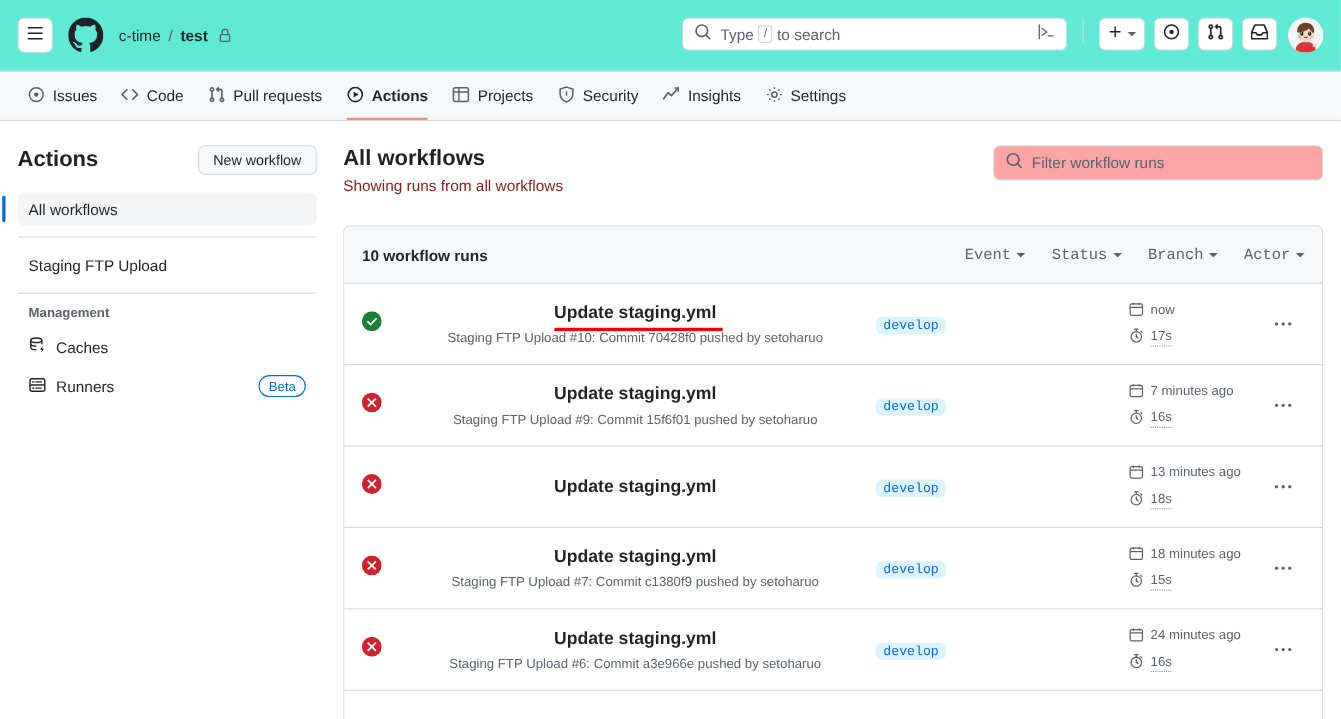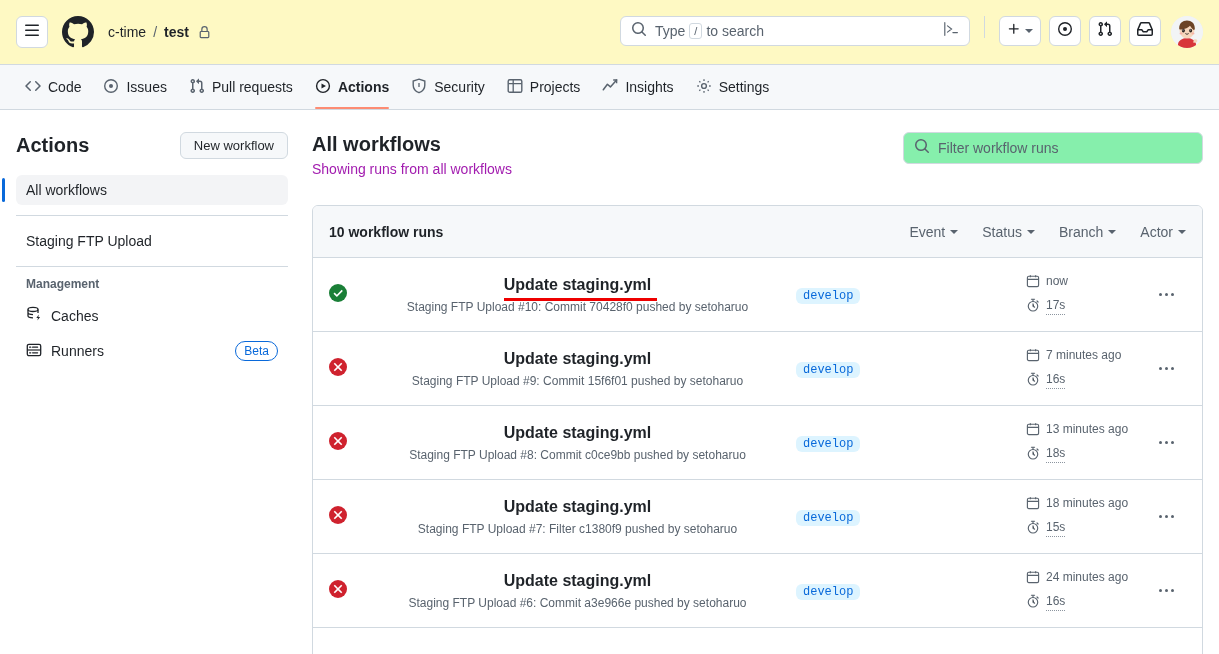--- a/index.html
+++ b/index.html
@@ -9,21 +9,21 @@
     overflow: hidden;
     background: #ffffff;
     font-family: "Liberation Sans", sans-serif;
     color: #1f2328;
     -webkit-font-smoothing: antialiased;
   }
 
   
   .topbar {
     height: 65px;
-    background: #fef9c3;
+    background: #5eead4;
     border-bottom: 1px solid #d1d9e0;
     display: flex;
     align-items: center;
     padding: 0 16px;
     position: relative;
   }
   .hamburger {
     width: 32px; height: 32px;
     border: 1px solid #d1d9e0;
     border-radius: 6px;
@@ -184,26 +184,26 @@
     padding: 1px 8px;
     line-height: 16px;
   }
 
   
   .main { flex: 1; min-width: 0; overflow: hidden; }
   .main-head {
     display: flex; align-items: flex-start; justify-content: space-between;
   }
   .main-title { font-size: 20px; font-weight: 600; line-height: 1.2; }
-  .main-sub { font-size: 14px; color: #a21caf; margin-top: 5px; }
+  .main-sub { font-size: 14px; color: #7f1d1d; margin-top: 5px; }
   .filter-input {
     width: 300px; height: 32px;
     border: 1px solid #d1d9e0;
     border-radius: 6px;
-    background: #86efac;
+    background: #fca5a5;
     display: flex; align-items: center;
     padding: 0 10px;
     gap: 8px;
     cursor: text;
   }
   .filter-input .ph { font-size: 14px; color: #59636e; }
 
   .runs-box {
     margin-top: 28px;
     border: 1px solid #d1d9e0;
@@ -212,21 +212,21 @@
     background: #ffffff;
   }
   .runs-header {
     background: #f6f8fa;
     border-bottom: 1px solid #d1d9e0;
     height: 52px;
     display: flex; align-items: center;
     padding: 0 16px;
   }
   .runs-count { font-size: 14px; font-weight: 600; }
-  .runs-filters { margin-left: auto; display: flex; align-items: center; gap: 24px; }
+  .runs-filters { margin-left: auto; display: flex; align-items: center; gap: 24px; font-family: Liberation Mono, monospace; }
   .filter-drop {
     font-size: 14px; color: #59636e;
     display: flex; align-items: center; gap: 5px;
     cursor: pointer;
   }
   .caret {
     width: 0; height: 0;
     border-left: 4px solid transparent;
     border-right: 4px solid transparent;
     border-top: 4px solid #59636e;
@@ -382,34 +382,34 @@
         <path d="M23 23.5c1.6-.6 3-.2 3.3 1 .3 1.2-.7 2.2-2.2 2.3l-2-.2Z" fill="#f6d6bc"></path>
       </svg>
     </div>
   </div>
 </div>
 
 <div class="reponav">
   <div class="tab">
     <span>
       <svg width="16" height="16" viewBox="0 0 16 16">
-          <path fill="#59636e" d="m11.28 3.22 4.25 4.25a.75.75 0 0 1 0 1.06l-4.25 4.25a.749.749 0 0 1-1.275-.326.749.749 0 0 1 .215-.734L13.94 8l-3.72-3.72a.749.749 0 0 1 .326-1.275.749.749 0 0 1 .734.215Zm-6.56 0a.751.751 0 0 1 1.042.018.751.751 0 0 1 .018 1.042L2.06 8l3.72 3.72a.749.749 0 0 1-.326 1.275.749.749 0 0 1-.734-.215L.47 8.53a.75.75 0 0 1 0-1.06Z"></path>
-        </svg>
-    </span>
-    <span>Code</span>
-  </div>
-
-  <div class="tab">
-    <span>
-      <svg width="16" height="16" viewBox="0 0 16 16">
           <circle cx="8" cy="8" r="6.3" fill="none" stroke="#59636e" stroke-width="1.4"></circle>
           <circle cx="8" cy="8" r="2" fill="#59636e"></circle>
         </svg>
     </span>
     <span>Issues</span>
+  </div>
+
+  <div class="tab">
+    <span>
+      <svg width="16" height="16" viewBox="0 0 16 16">
+          <path fill="#59636e" d="m11.28 3.22 4.25 4.25a.75.75 0 0 1 0 1.06l-4.25 4.25a.749.749 0 0 1-1.275-.326.749.749 0 0 1 .215-.734L13.94 8l-3.72-3.72a.749.749 0 0 1 .326-1.275.749.749 0 0 1 .734.215Zm-6.56 0a.751.751 0 0 1 1.042.018.751.751 0 0 1 .018 1.042L2.06 8l3.72 3.72a.749.749 0 0 1-.326 1.275.749.749 0 0 1-.734-.215L.47 8.53a.75.75 0 0 1 0-1.06Z"></path>
+        </svg>
+    </span>
+    <span>Code</span>
   </div>
 
   <div class="tab">
     <span>
       <svg width="16" height="16" viewBox="0 0 16 16">
           <path fill="#59636e" d="M1.5 3.25a2.25 2.25 0 1 1 3 2.122v5.256a2.251 2.251 0 1 1-1.5 0V5.372A2.25 2.25 0 0 1 1.5 3.25Zm5.677-.177L9.573.677A.25.25 0 0 1 10 .854V2.5h1A2.5 2.5 0 0 1 13.5 5v5.628a2.251 2.251 0 1 1-1.5 0V5a1 1 0 0 0-1-1h-1v1.646a.25.25 0 0 1-.427.177L7.177 3.427a.25.25 0 0 1 0-.354ZM3.75 2.5a.75.75 0 1 0 0 1.5.75.75 0 0 0 0-1.5Zm0 9.5a.75.75 0 1 0 0 1.5.75.75 0 0 0 0-1.5Zm8.25.75a.75.75 0 1 0 1.5 0 .75.75 0 0 0-1.5 0Z"></path>
         </svg>
     </span>
     <span>Pull requests</span>
   </div>
@@ -420,35 +420,35 @@
           <circle cx="8" cy="8" r="6.4" fill="none" stroke="#1f2328" stroke-width="1.4"></circle>
           <path fill="#1f2328" d="M6.5 5.4 11 8l-4.5 2.6Z"></path>
         </svg>
     </span>
     <span>Actions</span>
   </div>
 
   <div class="tab">
     <span>
       <svg width="16" height="16" viewBox="0 0 16 16">
+          <rect x="1.2" y="1.7" width="13.6" height="12.6" rx="1.6" fill="none" stroke="#59636e" stroke-width="1.4"></rect>
+          <path stroke="#59636e" stroke-width="1.3" d="M6.2 2v12M1.4 5.6h13.2"></path>
+        </svg>
+    </span>
+    <span>Projects</span>
+  </div>
+
+  <div class="tab">
+    <span>
+      <svg width="16" height="16" viewBox="0 0 16 16">
           <path fill="none" stroke="#59636e" stroke-width="1.4" d="M8 1.2 13.8 3v4.2c0 3.5-2.4 6.2-5.8 7.5C4.6 13.4 2.2 10.7 2.2 7.2V3Z"></path>
           <path stroke="#59636e" stroke-width="1.3" d="M8 5v4"></path>
         </svg>
     </span>
     <span>Security</span>
-  </div>
-
-  <div class="tab">
-    <span>
-      <svg width="16" height="16" viewBox="0 0 16 16">
-          <rect x="1.2" y="1.7" width="13.6" height="12.6" rx="1.6" fill="none" stroke="#59636e" stroke-width="1.4"></rect>
-          <path stroke="#59636e" stroke-width="1.3" d="M6.2 2v12M1.4 5.6h13.2"></path>
-        </svg>
-    </span>
-    <span>Projects</span>
   </div>
 
   <div class="tab">
     <span>
       <svg width="16" height="16" viewBox="0 0 16 16">
           <path fill="none" stroke="#59636e" stroke-width="1.5" stroke-linecap="round" stroke-linejoin="round" d="M1.3 11.8 5.4 6.3l3 2.6L14.6 2"></path>
           <path fill="none" stroke="#59636e" stroke-width="1.4" d="M11.2 2h3.4v3.3"></path>
         </svg>
     </span>
     <span>Insights</span>
@@ -644,21 +644,20 @@
         <div class="run-status">
           <span>
             <svg width="18" height="18" viewBox="0 0 16 16">
                 <circle cx="8" cy="8" r="8" fill="#cf222e"></circle>
                 <path fill="#fff" d="M5.2 4.2 8 7l2.8-2.8 1 1L9 8l2.8 2.8-1 1L8 9l-2.8 2.8-1-1L7 8 4.2 5.2Z"></path>
               </svg>
           </span>
         </div>
         <div class="run-main">
           <div class="run-title">Update staging.yml</div>
-          <div class="run-sub">Staging FTP Upload #8: Commit c0ce9bb pushed by setoharuo</div>
         </div>
         <div class="run-branch">
           <span class="branch-badge">develop</span>
         </div>
         <div class="run-times">
           <div class="time-line">
             <span>
               <svg width="14" height="14" viewBox="0 0 16 16">
                   <rect x="1.6" y="2.6" width="12.8" height="11.8" rx="1.6" fill="none" stroke="#59636e" stroke-width="1.3"></rect>
                   <path stroke="#59636e" stroke-width="1.3" d="M1.8 6.2h12.4M5 1.4v2.4M11 1.4v2.4"></path>
@@ -689,21 +688,21 @@
         <div class="run-status">
           <span>
             <svg width="18" height="18" viewBox="0 0 16 16">
                 <circle cx="8" cy="8" r="8" fill="#cf222e"></circle>
                 <path fill="#fff" d="M5.2 4.2 8 7l2.8-2.8 1 1L9 8l2.8 2.8-1 1L8 9l-2.8 2.8-1-1L7 8 4.2 5.2Z"></path>
               </svg>
           </span>
         </div>
         <div class="run-main">
           <div class="run-title">Update staging.yml</div>
-          <div class="run-sub">Staging FTP Upload #7: Filter c1380f9 pushed by setoharuo</div>
+          <div class="run-sub">Staging FTP Upload #7: Commit c1380f9 pushed by setoharuo</div>
         </div>
         <div class="run-branch">
           <span class="branch-badge">develop</span>
         </div>
         <div class="run-times">
           <div class="time-line">
             <span>
               <svg width="14" height="14" viewBox="0 0 16 16">
                   <rect x="1.6" y="2.6" width="12.8" height="11.8" rx="1.6" fill="none" stroke="#59636e" stroke-width="1.3"></rect>
                   <path stroke="#59636e" stroke-width="1.3" d="M1.8 6.2h12.4M5 1.4v2.4M11 1.4v2.4"></path>

